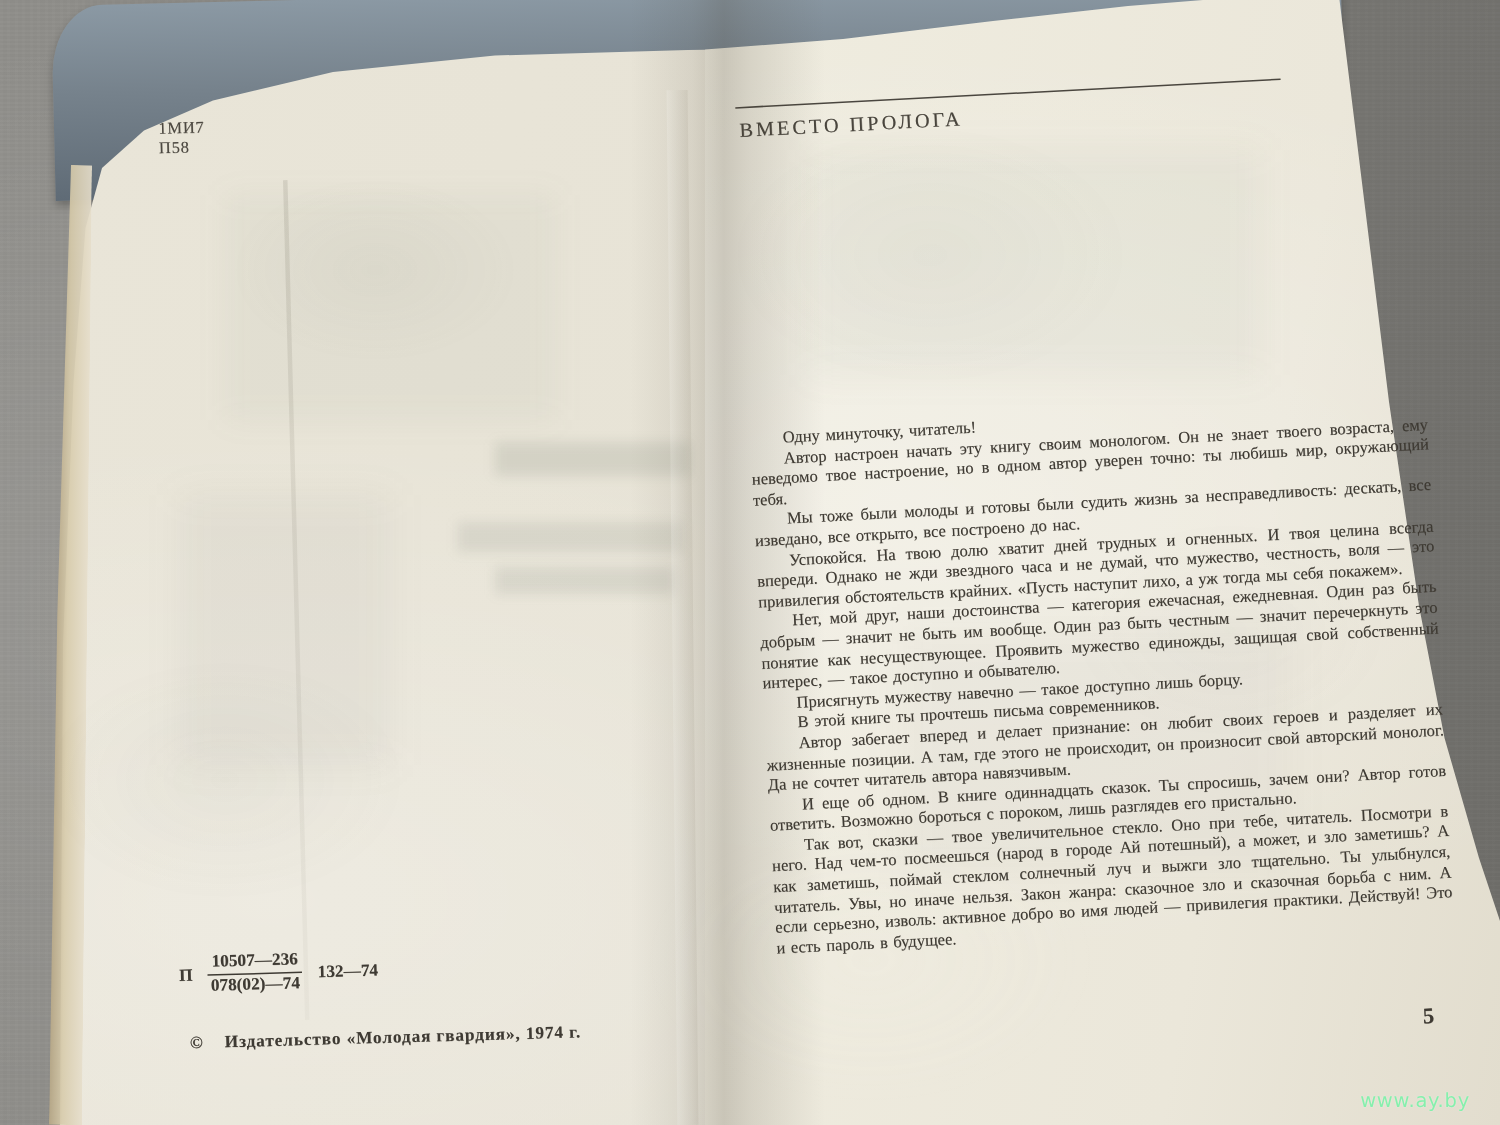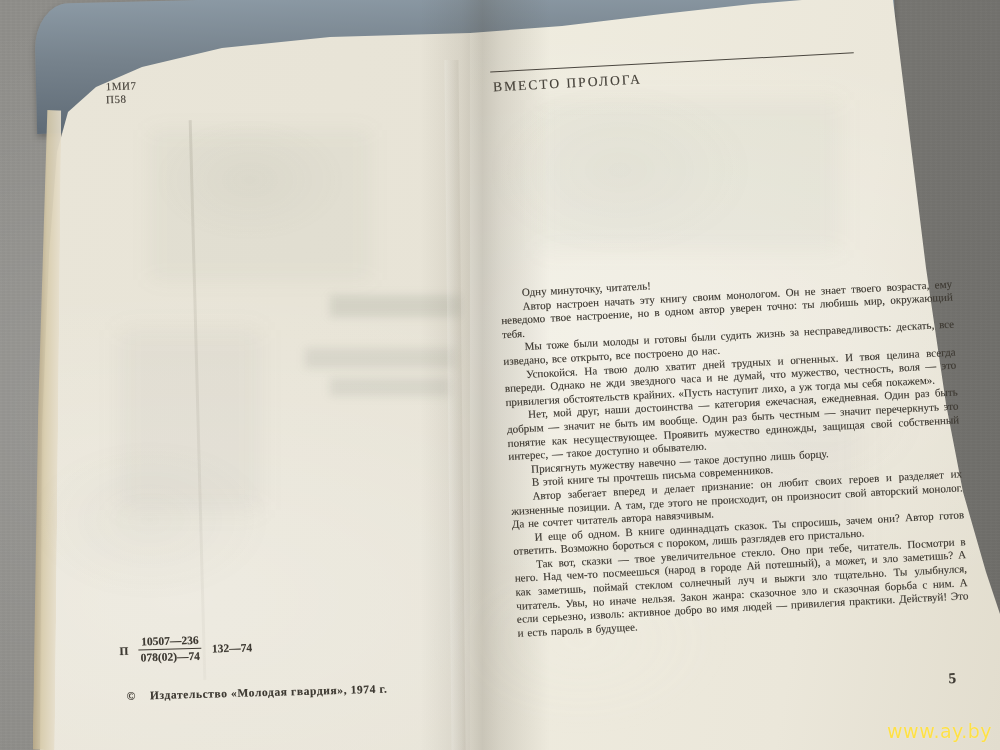--- a/index.html
+++ b/index.html
@@ -98,23 +98,23 @@
     font-size:11px;line-height:13.6px;text-align:justify;
     color:#3e3a33;text-shadow:.2px .2px 0 rgba(62,58,51,.42);
     word-spacing:1px;
   }
   .body-text p{margin:0;text-indent:22px;}
   .folio{position:absolute;left:436px;top:664px;font-size:15px;font-weight:bold;
     color:#3e3a33;text-shadow:.2px .2px 0 rgba(62,58,51,.4);}
 
   
   .watermark{
-    position:absolute;right:8px;bottom:8px;
-    font-family:"DejaVu Sans", sans-serif;font-size:19px;letter-spacing:.5px;
-    color:#fde047;text-shadow:0 0 1px rgba(255,255,255,.55);
+    position:absolute;right:20px;bottom:8px;
+    font-family:"DejaVu Sans", sans-serif;font-size:13px;letter-spacing:.5px;
+    color:#86efac;text-shadow:0 0 1px rgba(255,255,255,.55);
   }
 </style>
 </head>
 <body>
 
 <div id="scene">
 
   <div class="surface"></div>
 
   <div class="cover"></div>

